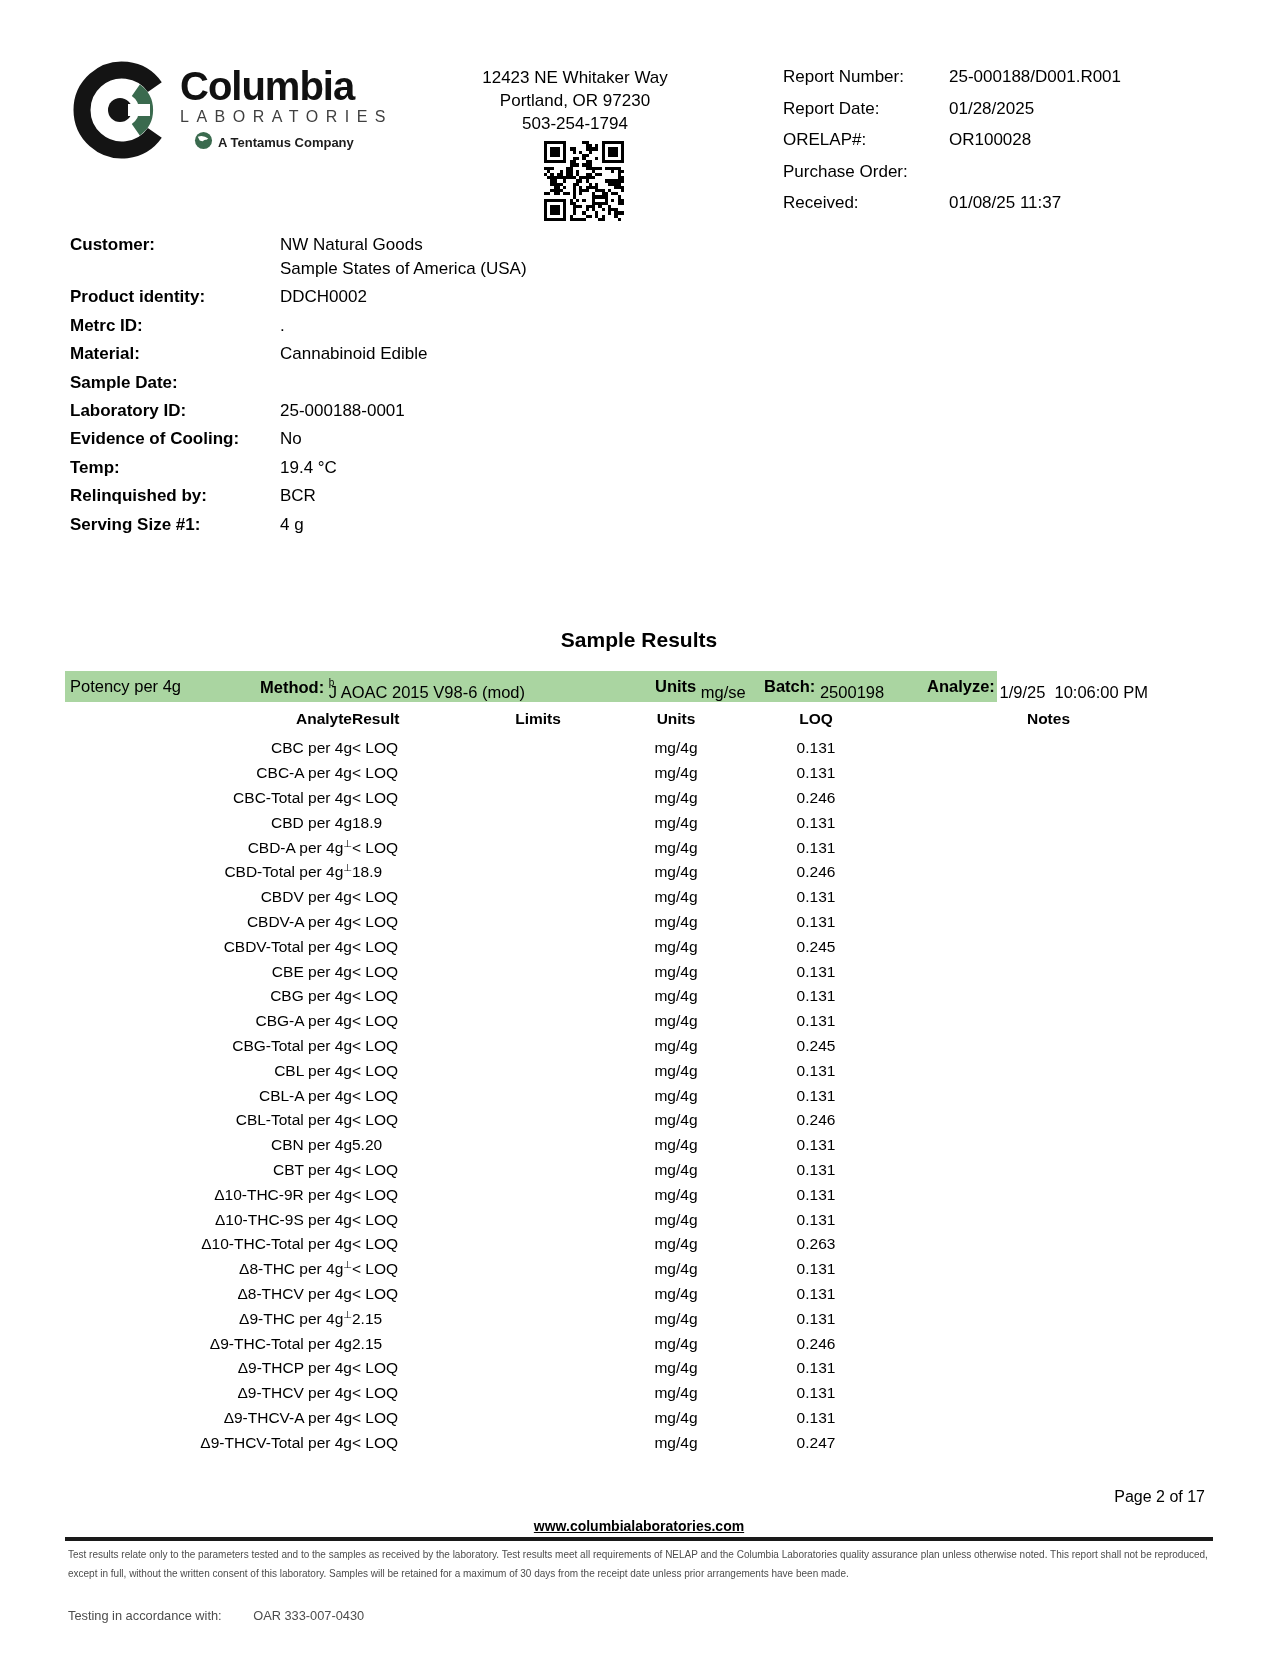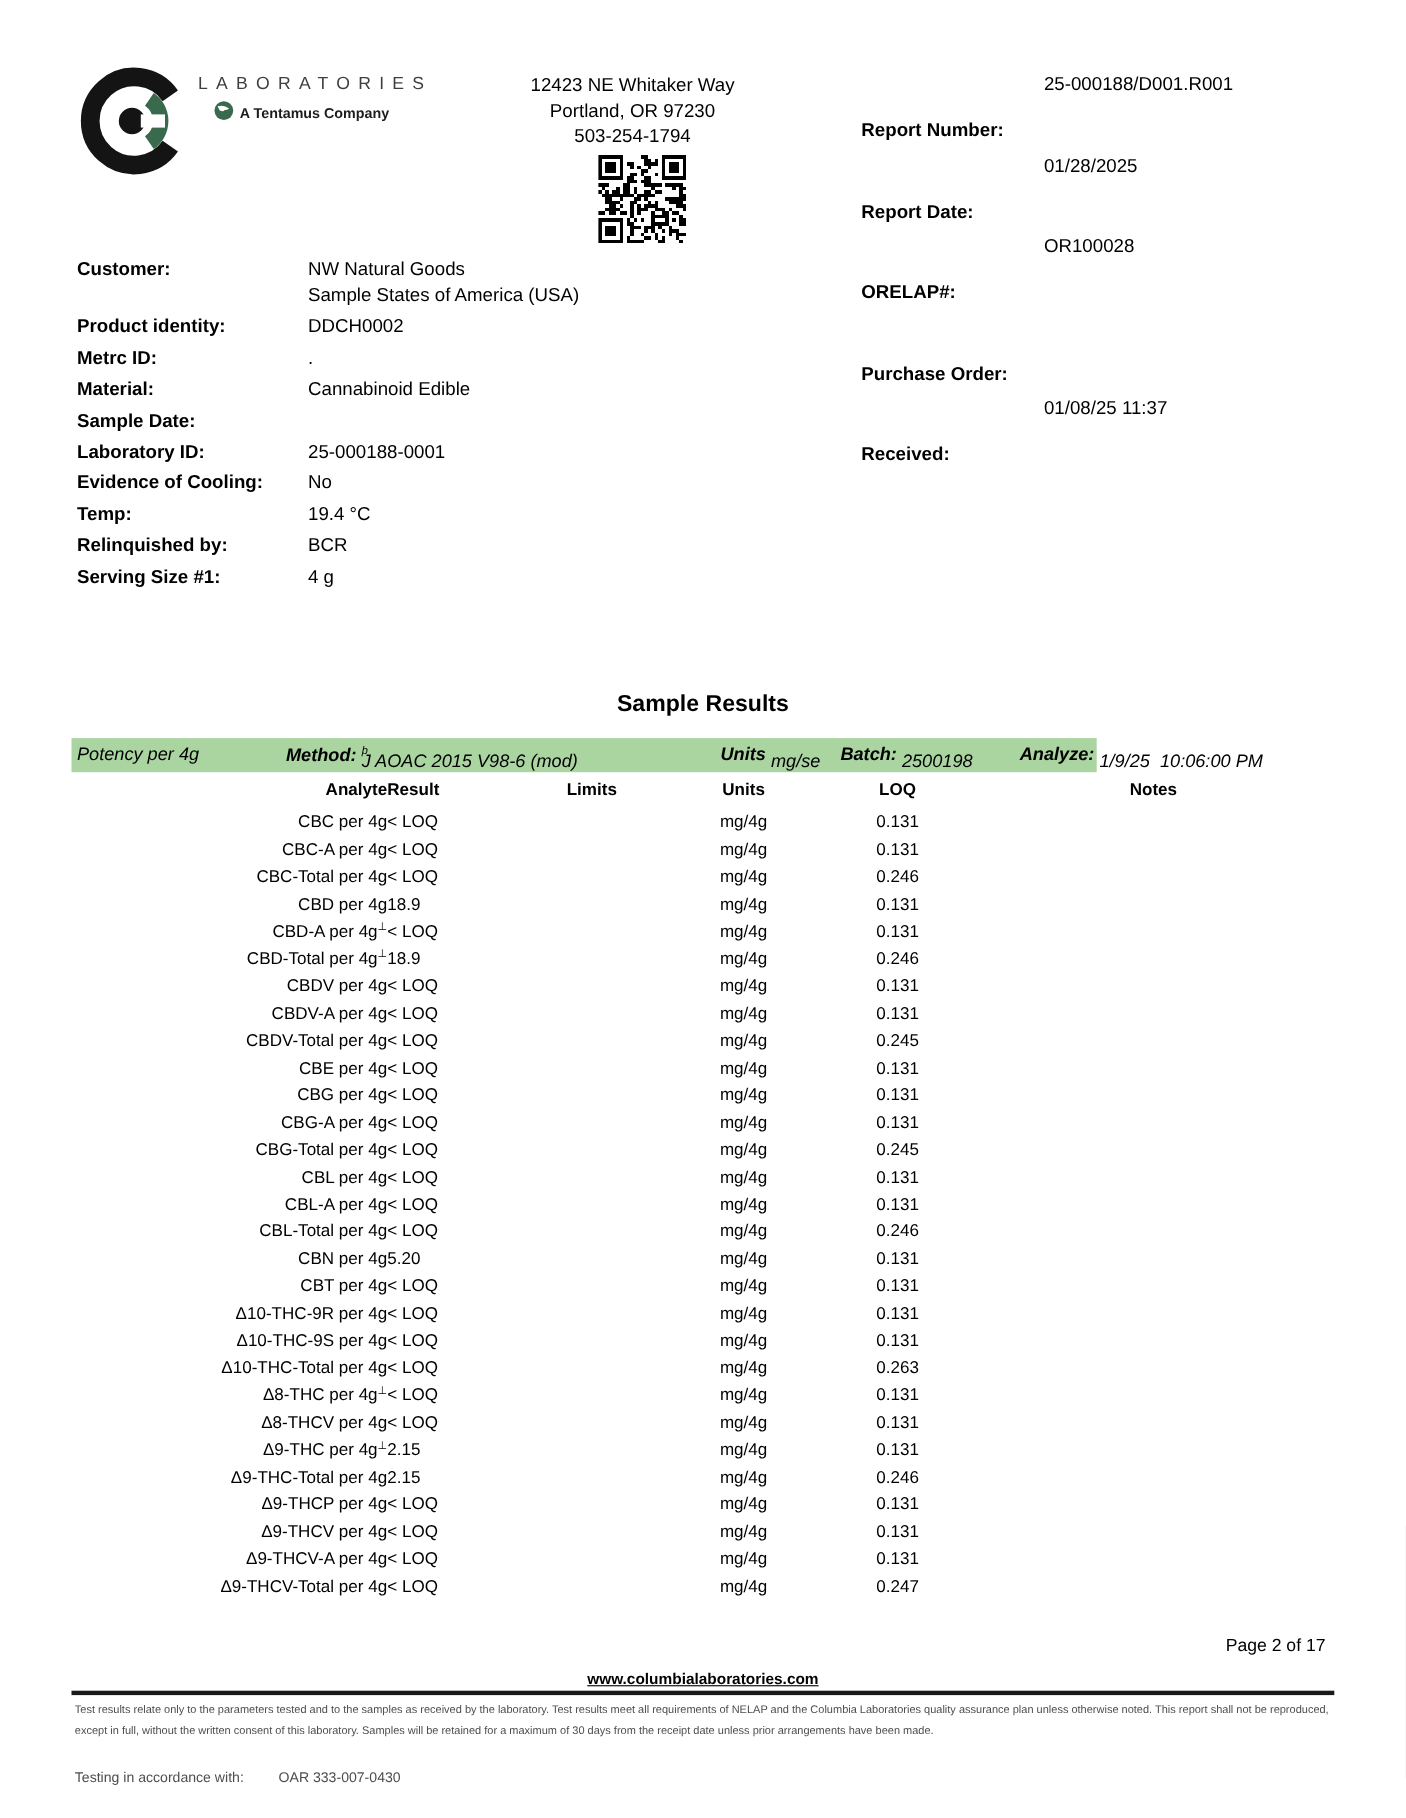--- a/index.html
+++ b/index.html
@@ -25,32 +25,32 @@
   .logo-text{margin-left:8px;padding-top:6px;}
   .logo-brand{font-size:40px;font-weight:bold;letter-spacing:-1px;color:#111;line-height:40px;}
   .logo-sub{font-size:16px;letter-spacing:7.5px;color:#3f3f3f;margin-top:2px;line-height:18px;}
   .logo-tagline{display:flex;align-items:flex-end;margin-top:5px;margin-left:14px;}
   .logo-tagline svg{width:19px;height:19px;margin-right:5px;}
   .logo-tagline span{font-size:13px;font-weight:bold;color:#1c1c1c;}
   .address{position:absolute;left:440px;top:66px;width:270px;text-align:center;font-size:17px;line-height:23px;}
   .qr{position:absolute;left:544px;top:141px;width:80px;height:80px;}
   .report-fields{position:absolute;left:783px;top:66px;width:430px;}
   .rf-row{display:flex;margin-bottom:10.5px;font-size:17px;line-height:21px;}
-  .rf-label{width:166px;font-weight:bold;flex:0 0 auto;margin-top:42px;}
+  .rf-label{width:166px;font-weight:normal;flex:0 0 auto;}
   .rf-value{flex:1;}
   
   .sample-info{position:absolute;left:70px;top:233px;width:640px;}
   .si-row{display:flex;font-size:17px;line-height:24px;margin-bottom:4.4px;}
   .si-label{width:210px;font-weight:bold;flex:0 0 auto;}
   .si-value{flex:1;}
   
   .results-title{position:absolute;left:0;top:628px;width:1278px;text-align:center;font-size:21px;font-weight:bold;}
   .panel-bar{
     position:absolute;left:65px;top:671px;width:932px;height:31px;
-    background:var(--bar-green);font-size:16.5px;font-style:italic;
+    background:var(--bar-green);font-size:16.5px;
   }
   .panel-bar span{position:absolute;top:6px;white-space:pre;}
   .pb-name{left:5px;}
   .pb-method{left:195px;}
   .pb-units{left:590px;}
   .pb-batch{left:699px;}
   .pb-analyze{left:862px;}
   .panel-bar b{font-weight:bold;}
   .panel-bar sup{font-size:10px;}
   .rtable{position:absolute;left:65px;top:706px;width:1148px;}
@@ -80,20 +80,21 @@
 <div class="page">
 
   <div class="logo-wrap">
     <svg class="logo-mark" viewBox="0 0 100 100">
       <path d="M 82.8 27.1 A 40 40 0 1 0 82.8 72.9" fill="none" stroke="#141414" stroke-width="17"></path>
       <path d="M 63.8 30.3 A 24 24 0 0 1 63.8 69.7" fill="none" stroke="#3a6a4e" stroke-width="14"></path>
       <circle cx="48" cy="50" r="12" fill="#141414"></circle>
       <rect x="56" y="44" width="22" height="12" fill="#ffffff"></rect>
     </svg>
     <div class="logo-text">
+      <div class="logo-brand">Columbia</div>
       <div class="logo-sub">LABORATORIES</div>
       <div class="logo-tagline">
         <svg viewBox="0 0 20 20">
           <circle cx="10" cy="10" r="9" fill="#3a6a4e"></circle>
           <path d="M 4 6 Q 10 4 15 8 Q 11 12 6 10 Z" fill="#ffffff"></path>
           <circle cx="12.5" cy="12.5" r="3.2" fill="#3a6a4e"></circle>
         </svg>
         <span>A Tentamus Company</span>
       </div>
     </div>

